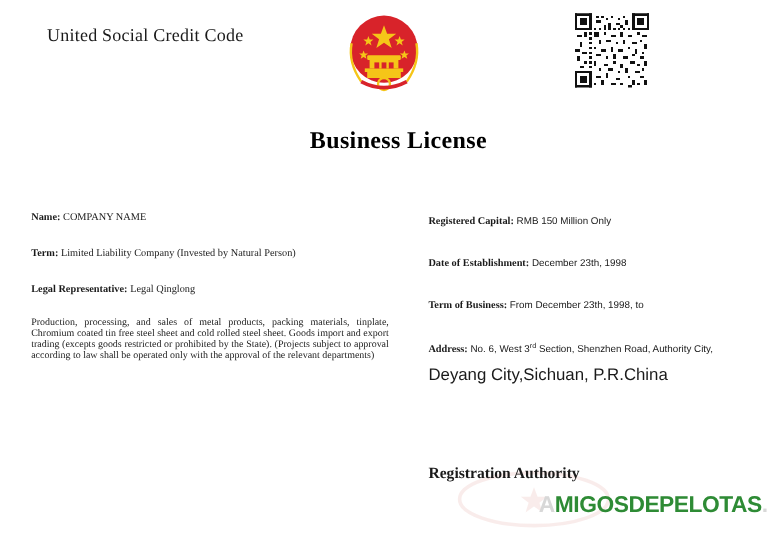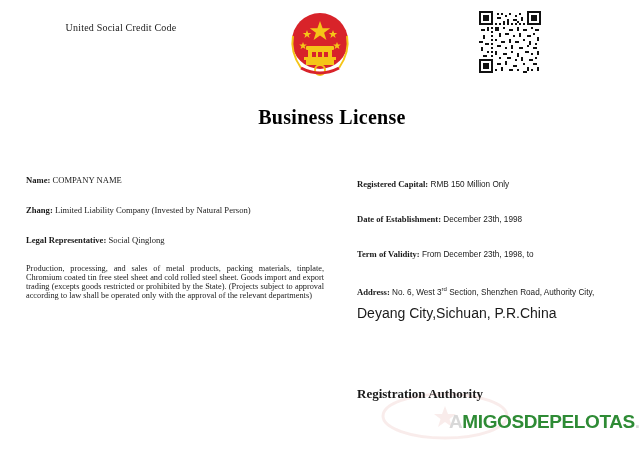--- a/index.html
+++ b/index.html
@@ -22,21 +22,21 @@
   }
 
   
   .usc-block {
     position: absolute;
     left: 26px;
     top: 22px;
     width: 190px;
   }
   .usc-title {
-    font-size: 10px;
+    font-size: 15px;
     text-align: center;
     letter-spacing: .2px;
     color: #1a1a1a;
   }
   .usc-code {
     font-size: 9px;
     margin-top: 11px;
     text-align: left;
     padding-left: 2px;
     color: #1a1a1a;
@@ -336,46 +336,46 @@
   <div class="doc-title">Business License</div>
 
   <div class="col-left">
 
     <div class="field">
       <span class="lbl">Name:</span>
       <span class="val">COMPANY NAME</span>
     </div>
 
     <div class="field">
-      <span class="lbl">Zhang:</span>
+      <span class="lbl">Term:</span>
       <span class="val">Limited Liability Company (Invested by Natural Person)</span>
     </div>
 
     <div class="field">
       <span class="lbl">Legal Representative:</span>
-      <span class="val">Social Qinglong</span>
+      <span class="val">Legal Qinglong</span>
     </div>
 
     <div class="scope-body">Production, processing, and sales of metal products, packing materials, tinplate, Chromium coated tin free steel sheet and cold rolled steel sheet. Goods import and export trading (excepts goods restricted or prohibited by the State). (Projects subject to approval according to law shall be operated only with the approval of the relevant departments)</div>
   </div>
 
   <div class="col-right">
 
     <div class="field">
       <span class="lbl">Registered Capital:</span>
       <span class="val">RMB 150 Million Only</span>
     </div>
 
     <div class="field">
       <span class="lbl">Date of Establishment:</span>
       <span class="val">December 23th, 1998</span>
     </div>
 
     <div class="field">
-      <span class="lbl">Term of Validity:</span>
+      <span class="lbl">Term of Business:</span>
       <span class="val">From December 23th, 1998, to</span>
     </div>
 
     <div class="field addr-wrap">
       <span class="lbl">Address:</span>
       <span class="val">No. 6, West 3</span><sup>rd</sup><span class="val"> Section, Shenzhen Road, Authority City,</span>
       <span class="addr-line2">Deyang City,Sichuan, P.R.China</span>
     </div>
   </div>
 

